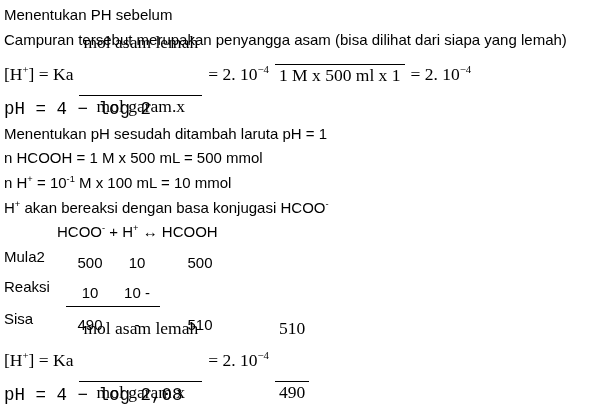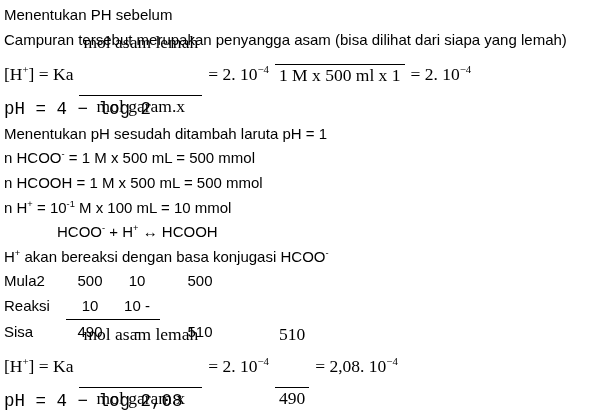--- a/index.html
+++ b/index.html
@@ -51,21 +51,21 @@
   
   .reaction { padding-left: 53px; }
 
   
   .ice-row {
     display: grid;
     grid-template-columns: 62px 48px 46px 80px;
     font-size: 15px;
     line-height: 24.6px;
   }
-  .ice-row .cell { text-align: center; white-space: pre; }
+  .ice-row .cell { text-align: center; white-space: pre; margin-top: 6px; }
   .ice-row .lbl { text-align: left; white-space: pre; }
   .ice-row.underlined .cell { border-bottom: 1.6px solid #000; }
 </style>
 </head>
 <body>
 
 <div class="page">
 
   <div class="t">Menentukan PH sebelum</div>
 
@@ -81,29 +81,28 @@
     <span class="frac">
       <span class="den">1 M x 500 ml x 1</span>
     </span>
     <span><span>= 2. 10</span><span class="sup">−4</span></span>
   </div>
 
   <div class="math-line">pH = 4 − log 2</div>
 
   <div class="t">Menentukan pH sesudah ditambah laruta pH = 1</div>
 
-  <div class="t"><span>n HCOO</span><span class="sup">-</span><span> = 1 M x 500 mL = 500 mmol</span></div>
 
   <div class="t">n HCOOH = 1 M x 500 mL = 500 mmol</div>
 
   <div class="t"><span>n H</span><span class="sup">+</span><span> = 10</span><span class="sup">-1</span><span> M x 100 mL = 10 mmol</span></div>
 
+  <div class="t"><span>H</span><span class="sup">+</span><span> akan bereaksi dengan basa konjugasi HCOO</span><span class="sup">-</span></div>
+
   <div class="t reaction"><span>HCOO</span><span class="sup">-</span><span> + H</span><span class="sup">+</span><span> ↔ HCOOH</span></div>
-
-  <div class="t"><span>H</span><span class="sup">+</span><span> akan bereaksi dengan basa konjugasi HCOO</span><span class="sup">-</span></div>
 
   <div class="ice-row">
     <span class="lbl">Mula2</span>
     <span class="cell">500</span>
     <span class="cell">10</span>
     <span class="cell">500</span>
   </div>
 
   <div class="ice-row underlined">
     <span class="lbl">Reaksi</span>
@@ -122,18 +121,17 @@
     <span><span>[H</span><span class="sup">+</span><span>] = Ka</span></span>
     <span class="frac">
       <span class="num">mol asam lemah</span>
       <span class="den">mol garam.x</span>
     </span>
     <span><span>= 2. 10</span><span class="sup">−4</span></span>
     <span class="frac">
       <span class="num">510</span>
       <span class="den">490</span>
     </span>
-    <span><span>= 2,08. 10</span><span class="sup">−4</span></span>
   </div>
 
   <div class="math-line">pH = 4 − log 2,08</div>
 
 </div>
 
 </body></html>

